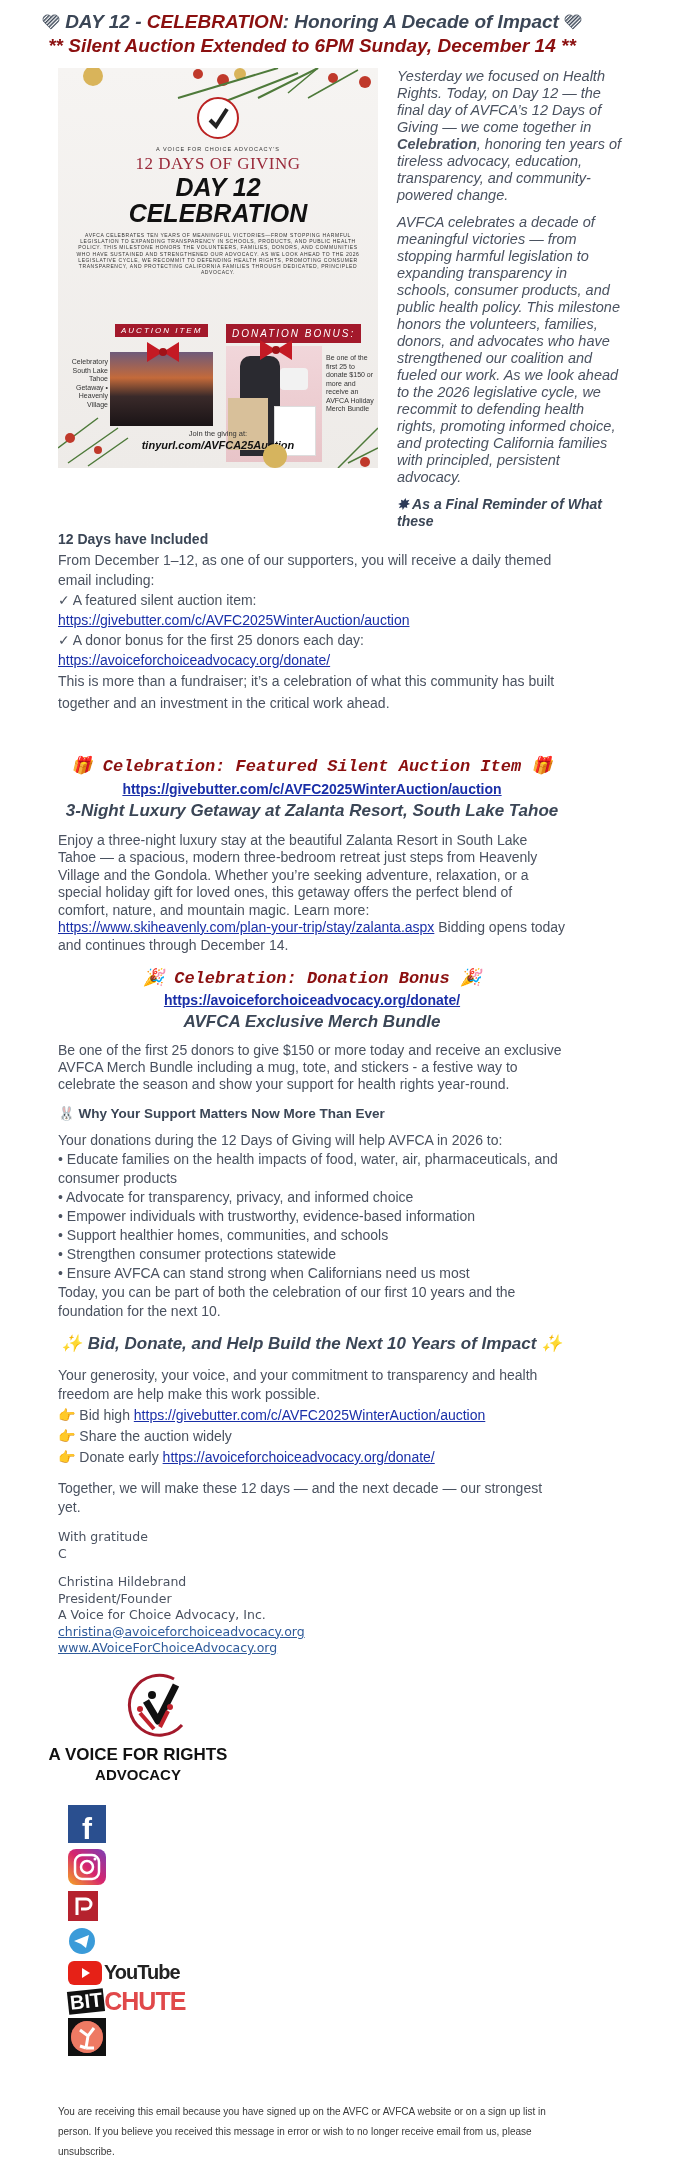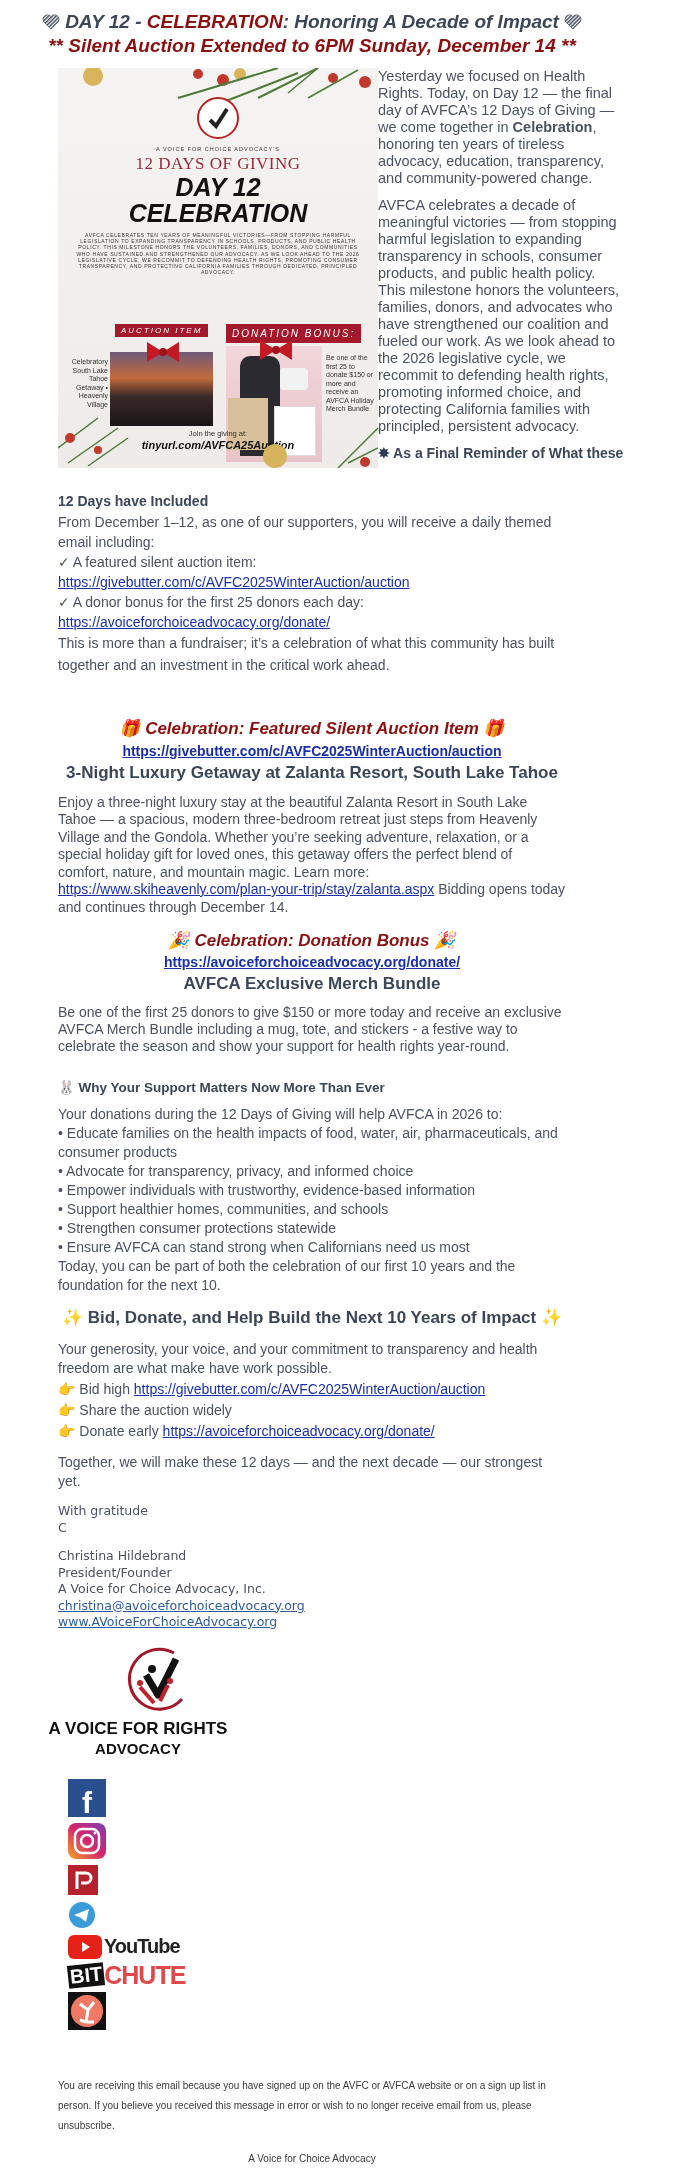--- a/index.html
+++ b/index.html
@@ -8,28 +8,28 @@
   .c { padding-left: 58px; padding-right: 58px; }
   .hdr { text-align: center; padding-top: 10px; }
   .hdr .l1 { font-size: 19px; font-weight: bold; font-style: italic; color: #3b4656; line-height: 24px; }
   .hdr .l1 .red { color: #8b1010; }
   .hdr .l2 { font-size: 19px; font-weight: bold; font-style: italic; color: #8b1010; line-height: 24px; }
   .heart { display: inline-block; width: 18px; height: 16px; vertical-align: -2px; }
   a { color: #1a2fa8; text-decoration: underline; }
   .sig a { color: #2f5b9a; }
   .row { display: flex; margin-top: 10px; padding-left: 58px; }
   .flyer { width: 320px; height: 400px; position: relative; background: linear-gradient(180deg,#f6f4f2 0%,#eeebe8 100%); overflow: hidden; flex: none; }
-  .right { width: 264px; padding-left: 0; font-size: 14.5px; line-height: 17px; color: #4a5260; }
+  .right { width: 264px; padding-left: 19px; font-size: 14.5px; line-height: 17px; color: #4a5260; font-style: italic; }
   .right p { margin-bottom: 10px; }
   .fz { position: absolute; left: 0; width: 100%; text-align: center; }
   .body14 { font-size: 14px; line-height: 19.5px; color: #4a5260; }
   .center { text-align: center; }
-  .h-red { font-size: 17px; font-weight: bold; font-style: italic; color: #8b1010; }
-  .h-dark { font-size: 17px; font-weight: bold; color: #3b4656; }
-  .bold-h { font-size: 14px; font-weight: bold; color: #3b4656; margin-top: 24px; }
+  .h-red { font-size: 17px; font-weight: bold; font-style: italic; color: #8b1010; font-family: Liberation Mono, monospace; }
+  .h-dark { font-size: 17px; font-weight: bold; font-style: italic; color: #3b4656; }
+  .bold-h { font-size: 14px; font-weight: bold; color: #3b4656; }
   .social div { margin-bottom: 2px; }
   .foot { font-size: 10px; color: #3a3a3a; line-height: 20px; }
 </style>
 </head>
 <body>
 
 <div class="wrap">
 
   <div class="hdr">
     <div class="l1">
@@ -177,21 +177,21 @@
     </div>
     <div class="body14" style="margin-top:0;line-height:19px">Today, you can be part of both the celebration of our first 10 years and the foundation for the next 10.</div>
   </div>
 
   <div class="center h-dark" style="margin-top:12px">
     <span style="color:#e6b800">✨</span>
     <span>Bid, Donate, and Help Build the Next 10 Years of Impact</span>
     <span style="color:#e6b800">✨</span>
   </div>
   <div class="c body14" style="margin-top:12px;line-height:19px">
-    <div>Your generosity, your voice, and your commitment to transparency and health freedom are what make have work possible.</div>
+    <div>Your generosity, your voice, and your commitment to transparency and health freedom are help make this work possible.</div>
     <div style="margin-top:2px"><span style="color:#e8a31a">👉</span> <span>Bid high </span><a>https://givebutter.com/c/AVFC2025WinterAuction/auction</a></div>
     <div style="margin-top:2px"><span style="color:#e8a31a">👉</span> <span>Share the auction widely</span></div>
     <div style="margin-top:2px"><span style="color:#e8a31a">👉</span> <span>Donate early </span><a>https://avoiceforchoiceadvocacy.org/donate/</a></div>
     <div style="margin-top:12px">Together, we will make these 12 days — and the next decade — our strongest yet.</div>
   </div>
 
   <div class="c sig" style="margin-top:12px;font-family:'DejaVu Sans',sans-serif;font-size:12.5px;line-height:16.5px;color:#4a5260">
     <div>With gratitude</div>
     <div>C</div>
     <div style="margin-top:12px">Christina Hildebrand</div>

